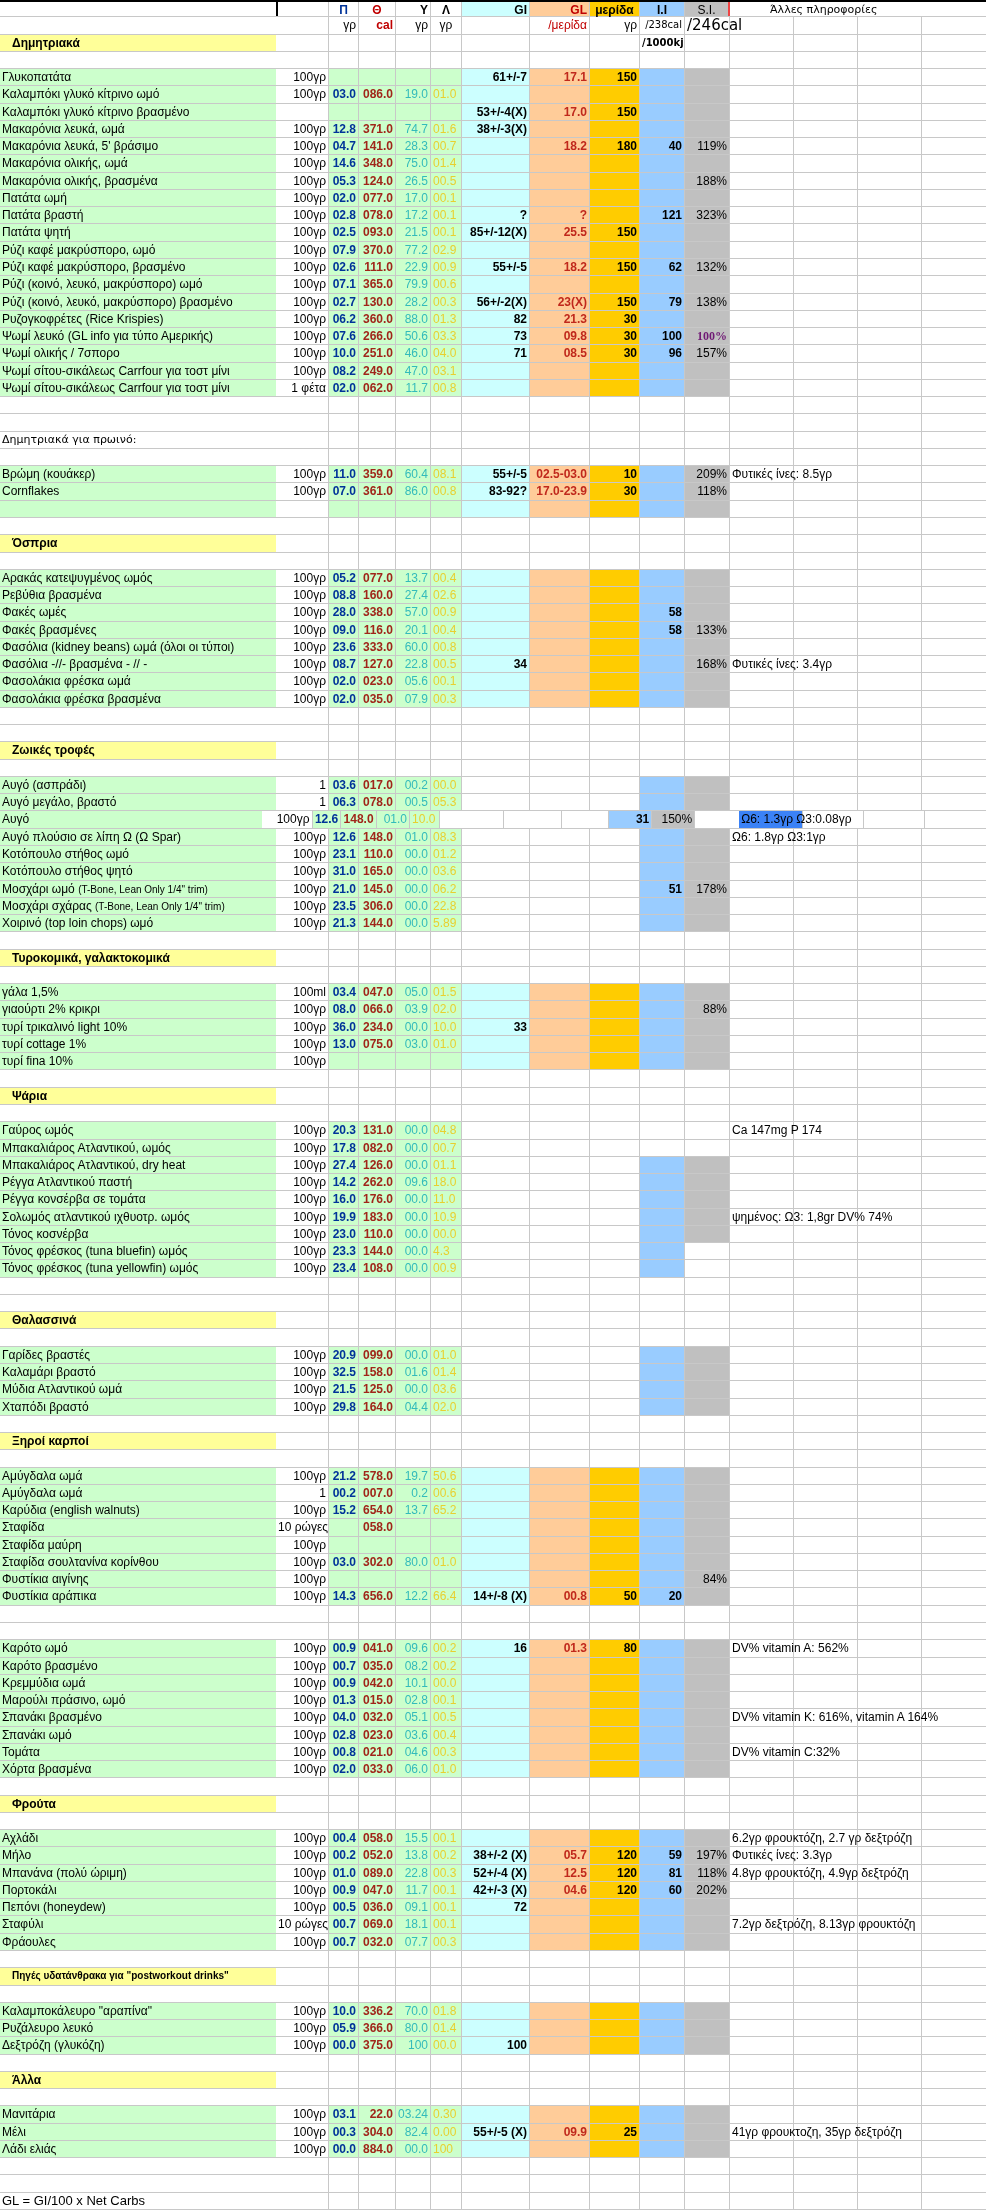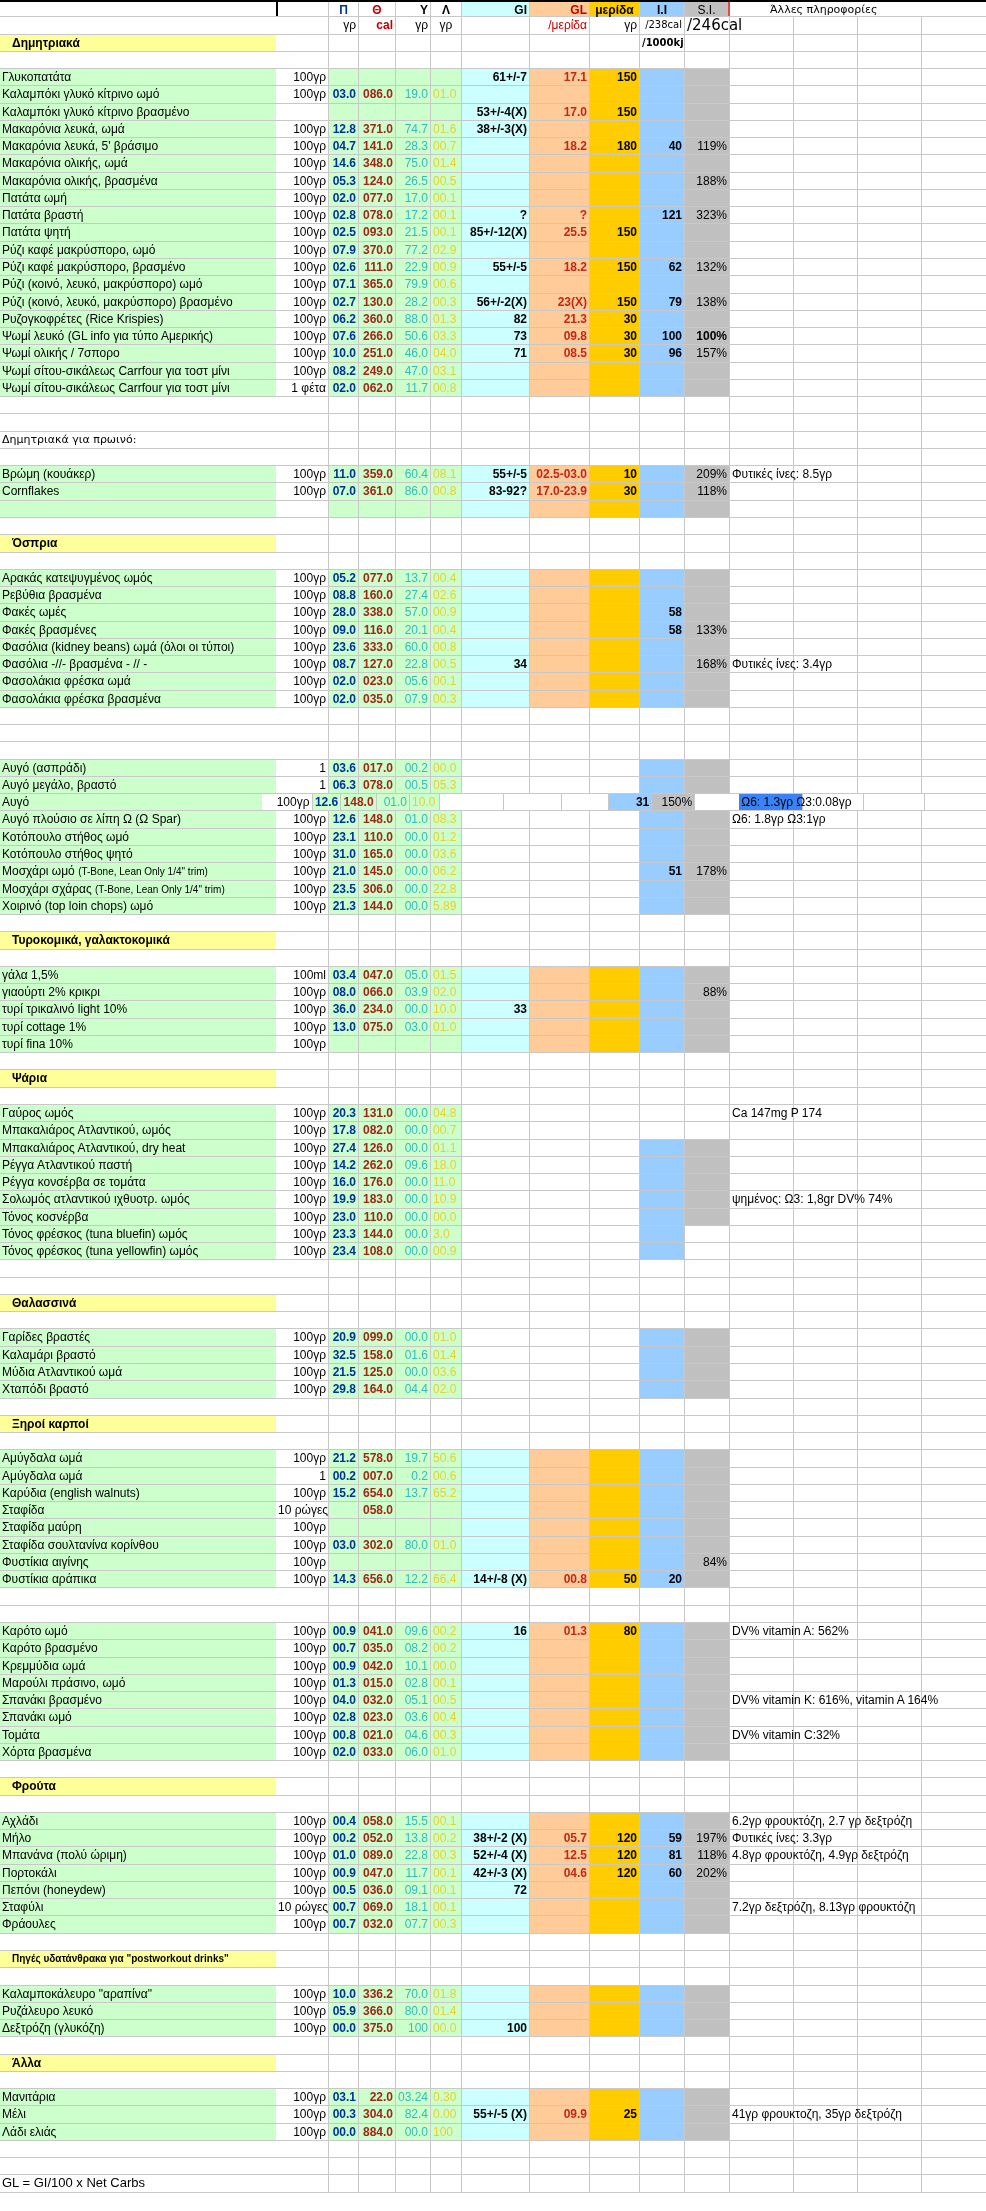--- a/index.html
+++ b/index.html
@@ -368,21 +368,21 @@
         <div class="c w0 green">Ψωμί λευκό (GL info για τύπο Αμερικής)</div>
         <div class="c w1 unitcell">100γρ</div>
         <div class="c w2 green">07.6</div>
         <div class="c w3 green">266.0</div>
         <div class="c w4 green">50.6</div>
         <div class="c w5 green">03.3</div>
         <div class="c w6 cyan">73</div>
         <div class="c w7 peach">09.8</div>
         <div class="c w8 gold">30</div>
         <div class="c w9 blue">100</div>
-        <div class="c w10 gray" style="color: #000000; font-weight: bold;">100%</div>
+        <div class="c w10 gray" style="color: #701a75; font-weight: bold; font-family: Liberation Serif, serif;">100%</div>
         <div class="c w11 notes"></div>
         <div class="c w12"></div>
         <div class="c w13"></div>
         <div class="c w14"></div>
       </div>
       <div class="row">
         <div class="c w0 green">Ψωμί ολικής / 7σπορο</div>
         <div class="c w1 unitcell">100γρ</div>
         <div class="c w2 green">10.0</div>
         <div class="c w3 green">251.0</div>
@@ -766,20 +766,37 @@
         <div class="c w7"></div>
         <div class="c w8"></div>
         <div class="c w9"></div>
         <div class="c w10"></div>
         <div class="c w11"></div>
         <div class="c w12"></div>
         <div class="c w13"></div>
         <div class="c w14"></div>
       </div>
       <div class="row">
+        <div class="c w0 yellowsec">Ζωικές τροφές</div>
+        <div class="c w1"></div>
+        <div class="c w2"></div>
+        <div class="c w3"></div>
+        <div class="c w4"></div>
+        <div class="c w5"></div>
+        <div class="c w6"></div>
+        <div class="c w7"></div>
+        <div class="c w8"></div>
+        <div class="c w9" style="font-family: &quot;DejaVu Sans&quot;, sans-serif; font-size: 10px;"></div>
+        <div class="c w10"></div>
+        <div class="c w11"></div>
+        <div class="c w12"></div>
+        <div class="c w13"></div>
+        <div class="c w14"></div>
+      </div>
+      <div class="row">
         <div class="c w0"></div>
         <div class="c w1"></div>
         <div class="c w2"></div>
         <div class="c w3"></div>
         <div class="c w4"></div>
         <div class="c w5"></div>
         <div class="c w6"></div>
         <div class="c w7"></div>
         <div class="c w8"></div>
         <div class="c w9"></div>
@@ -1247,21 +1264,21 @@
         <div class="c w12"></div>
         <div class="c w13"></div>
         <div class="c w14"></div>
       </div>
       <div class="row">
         <div class="c w0 green">Τόνος φρέσκος (tuna bluefin) ωμός</div>
         <div class="c w1 unitcell">100γρ</div>
         <div class="c w2 green">23.3</div>
         <div class="c w3 green">144.0</div>
         <div class="c w4 green">00.0</div>
-        <div class="c w5 green">3.0</div>
+        <div class="c w5 green">4.3</div>
         <div class="c w6"></div>
         <div class="c w7"></div>
         <div class="c w8"></div>
         <div class="c w9 blue"></div>
         <div class="c w10"></div>
         <div class="c w11 notes"></div>
         <div class="c w12"></div>
         <div class="c w13"></div>
         <div class="c w14"></div>
       </div>

